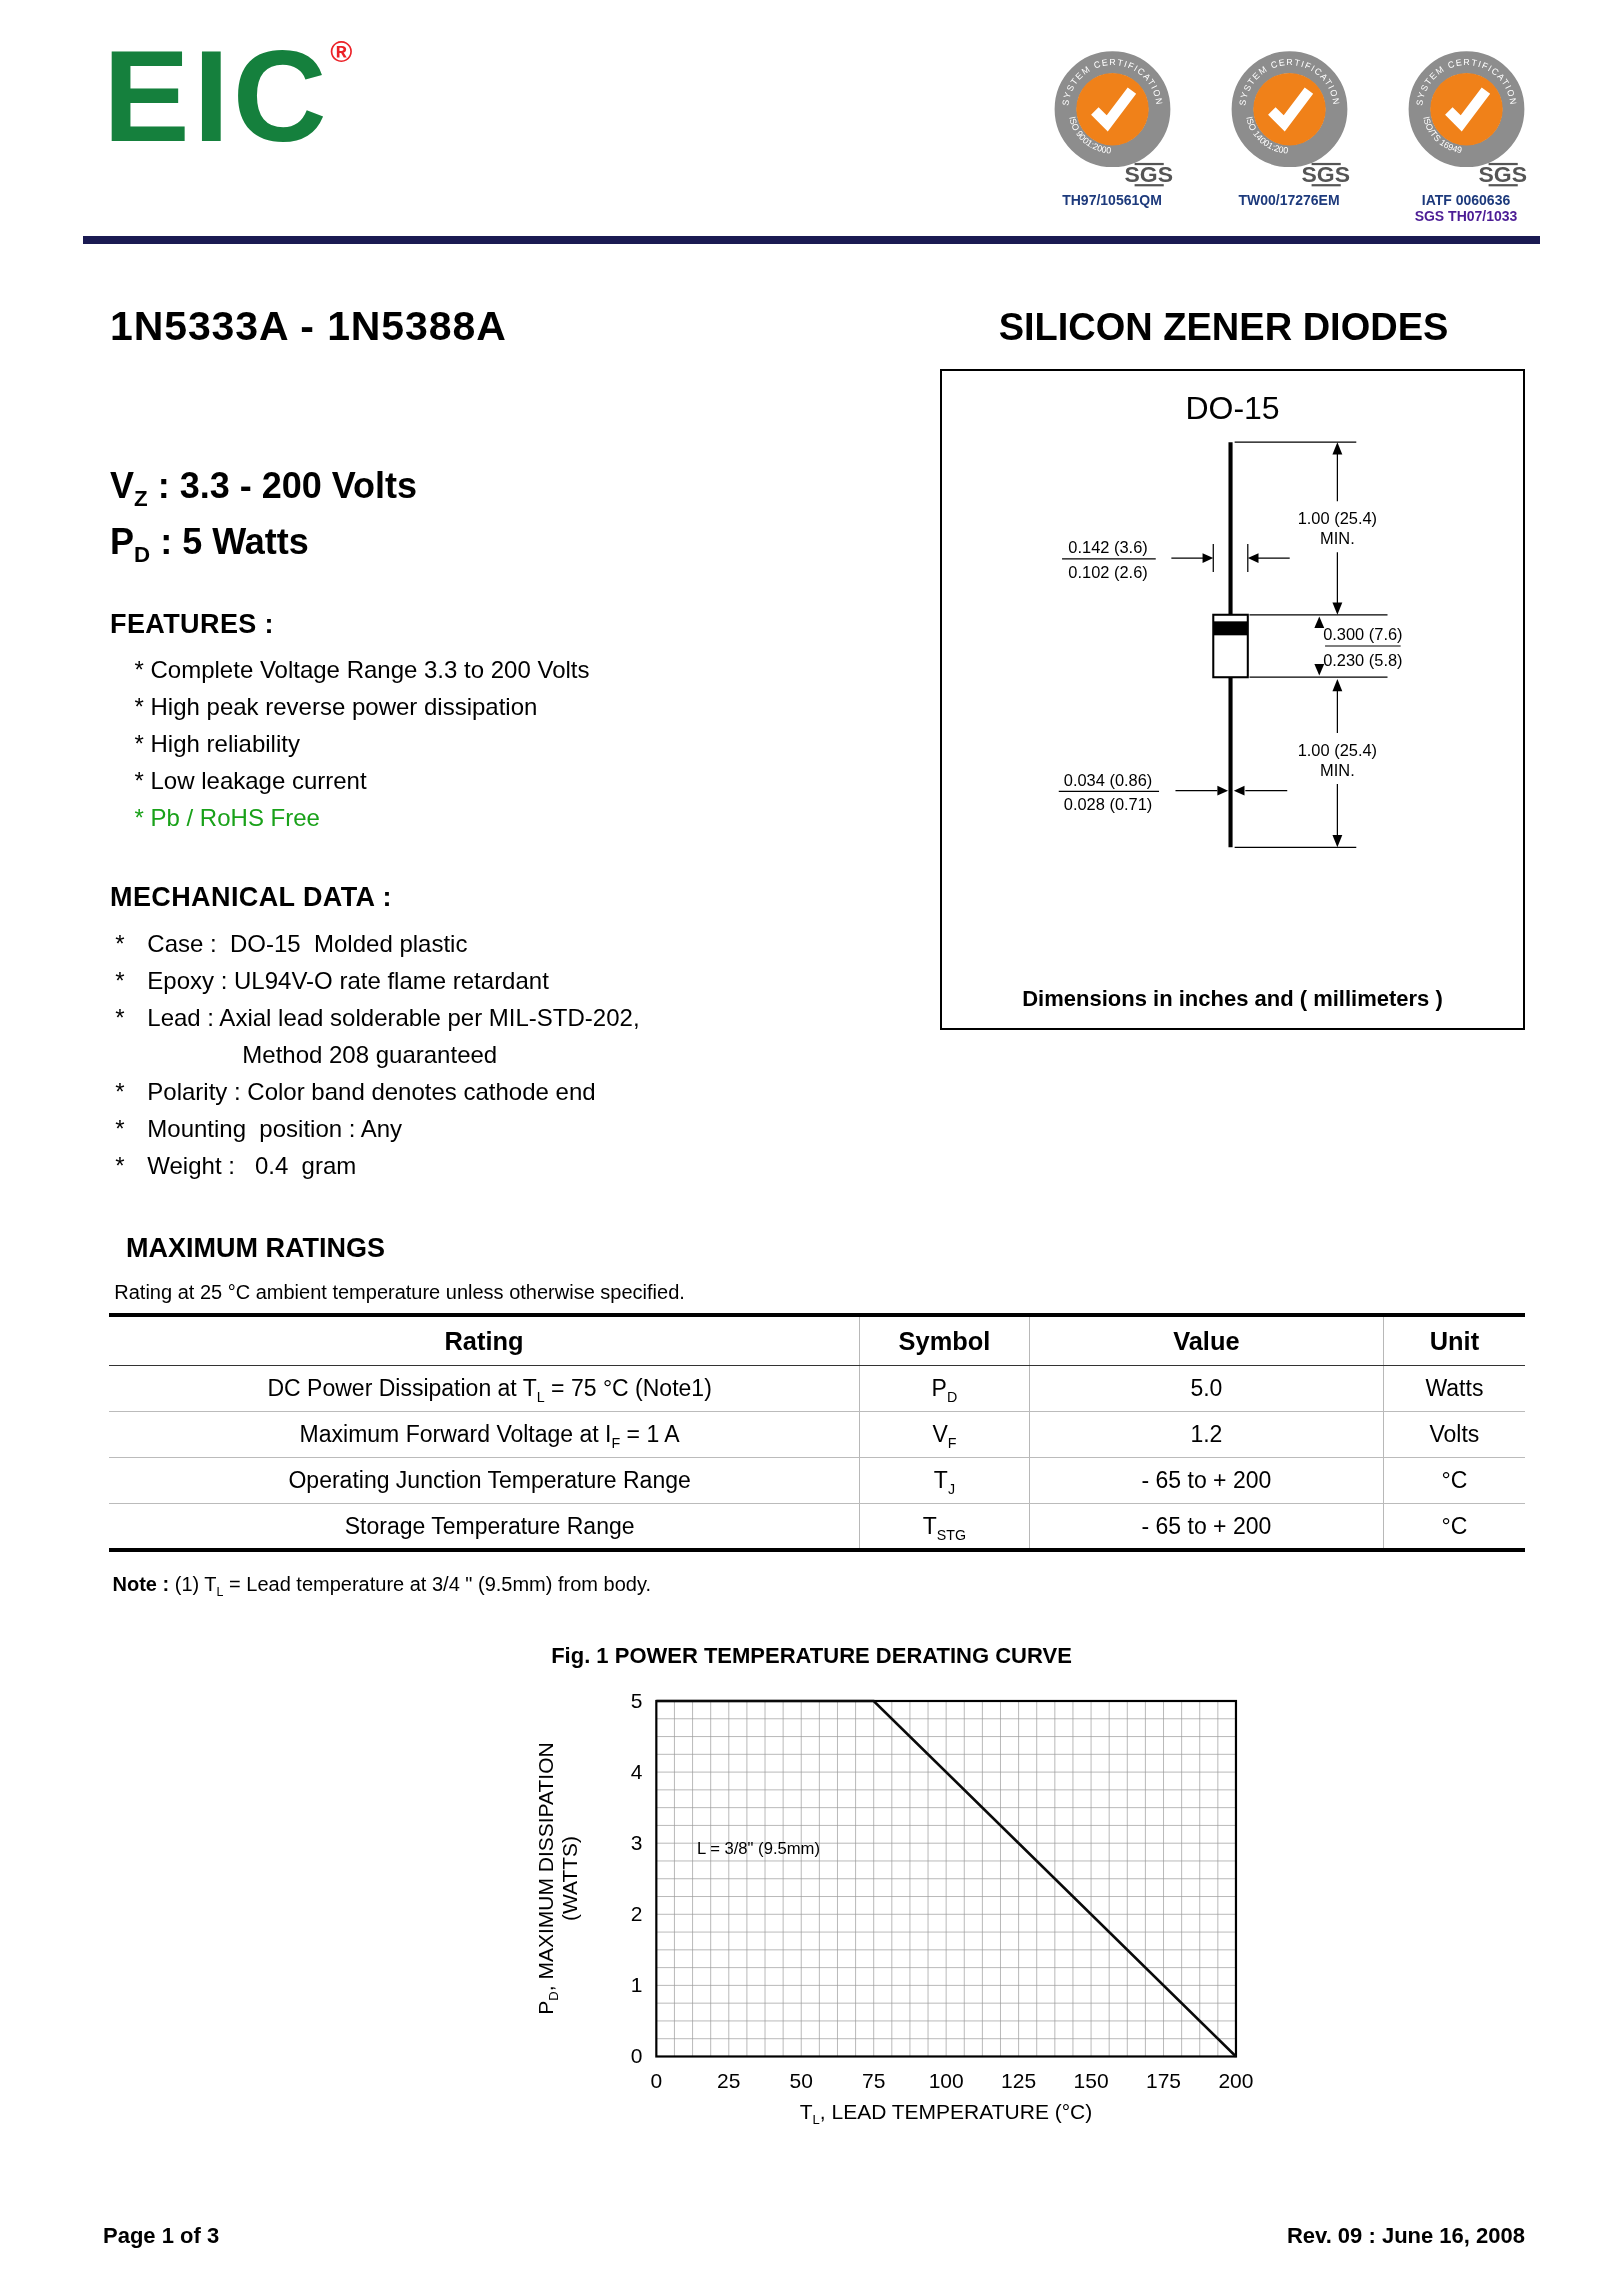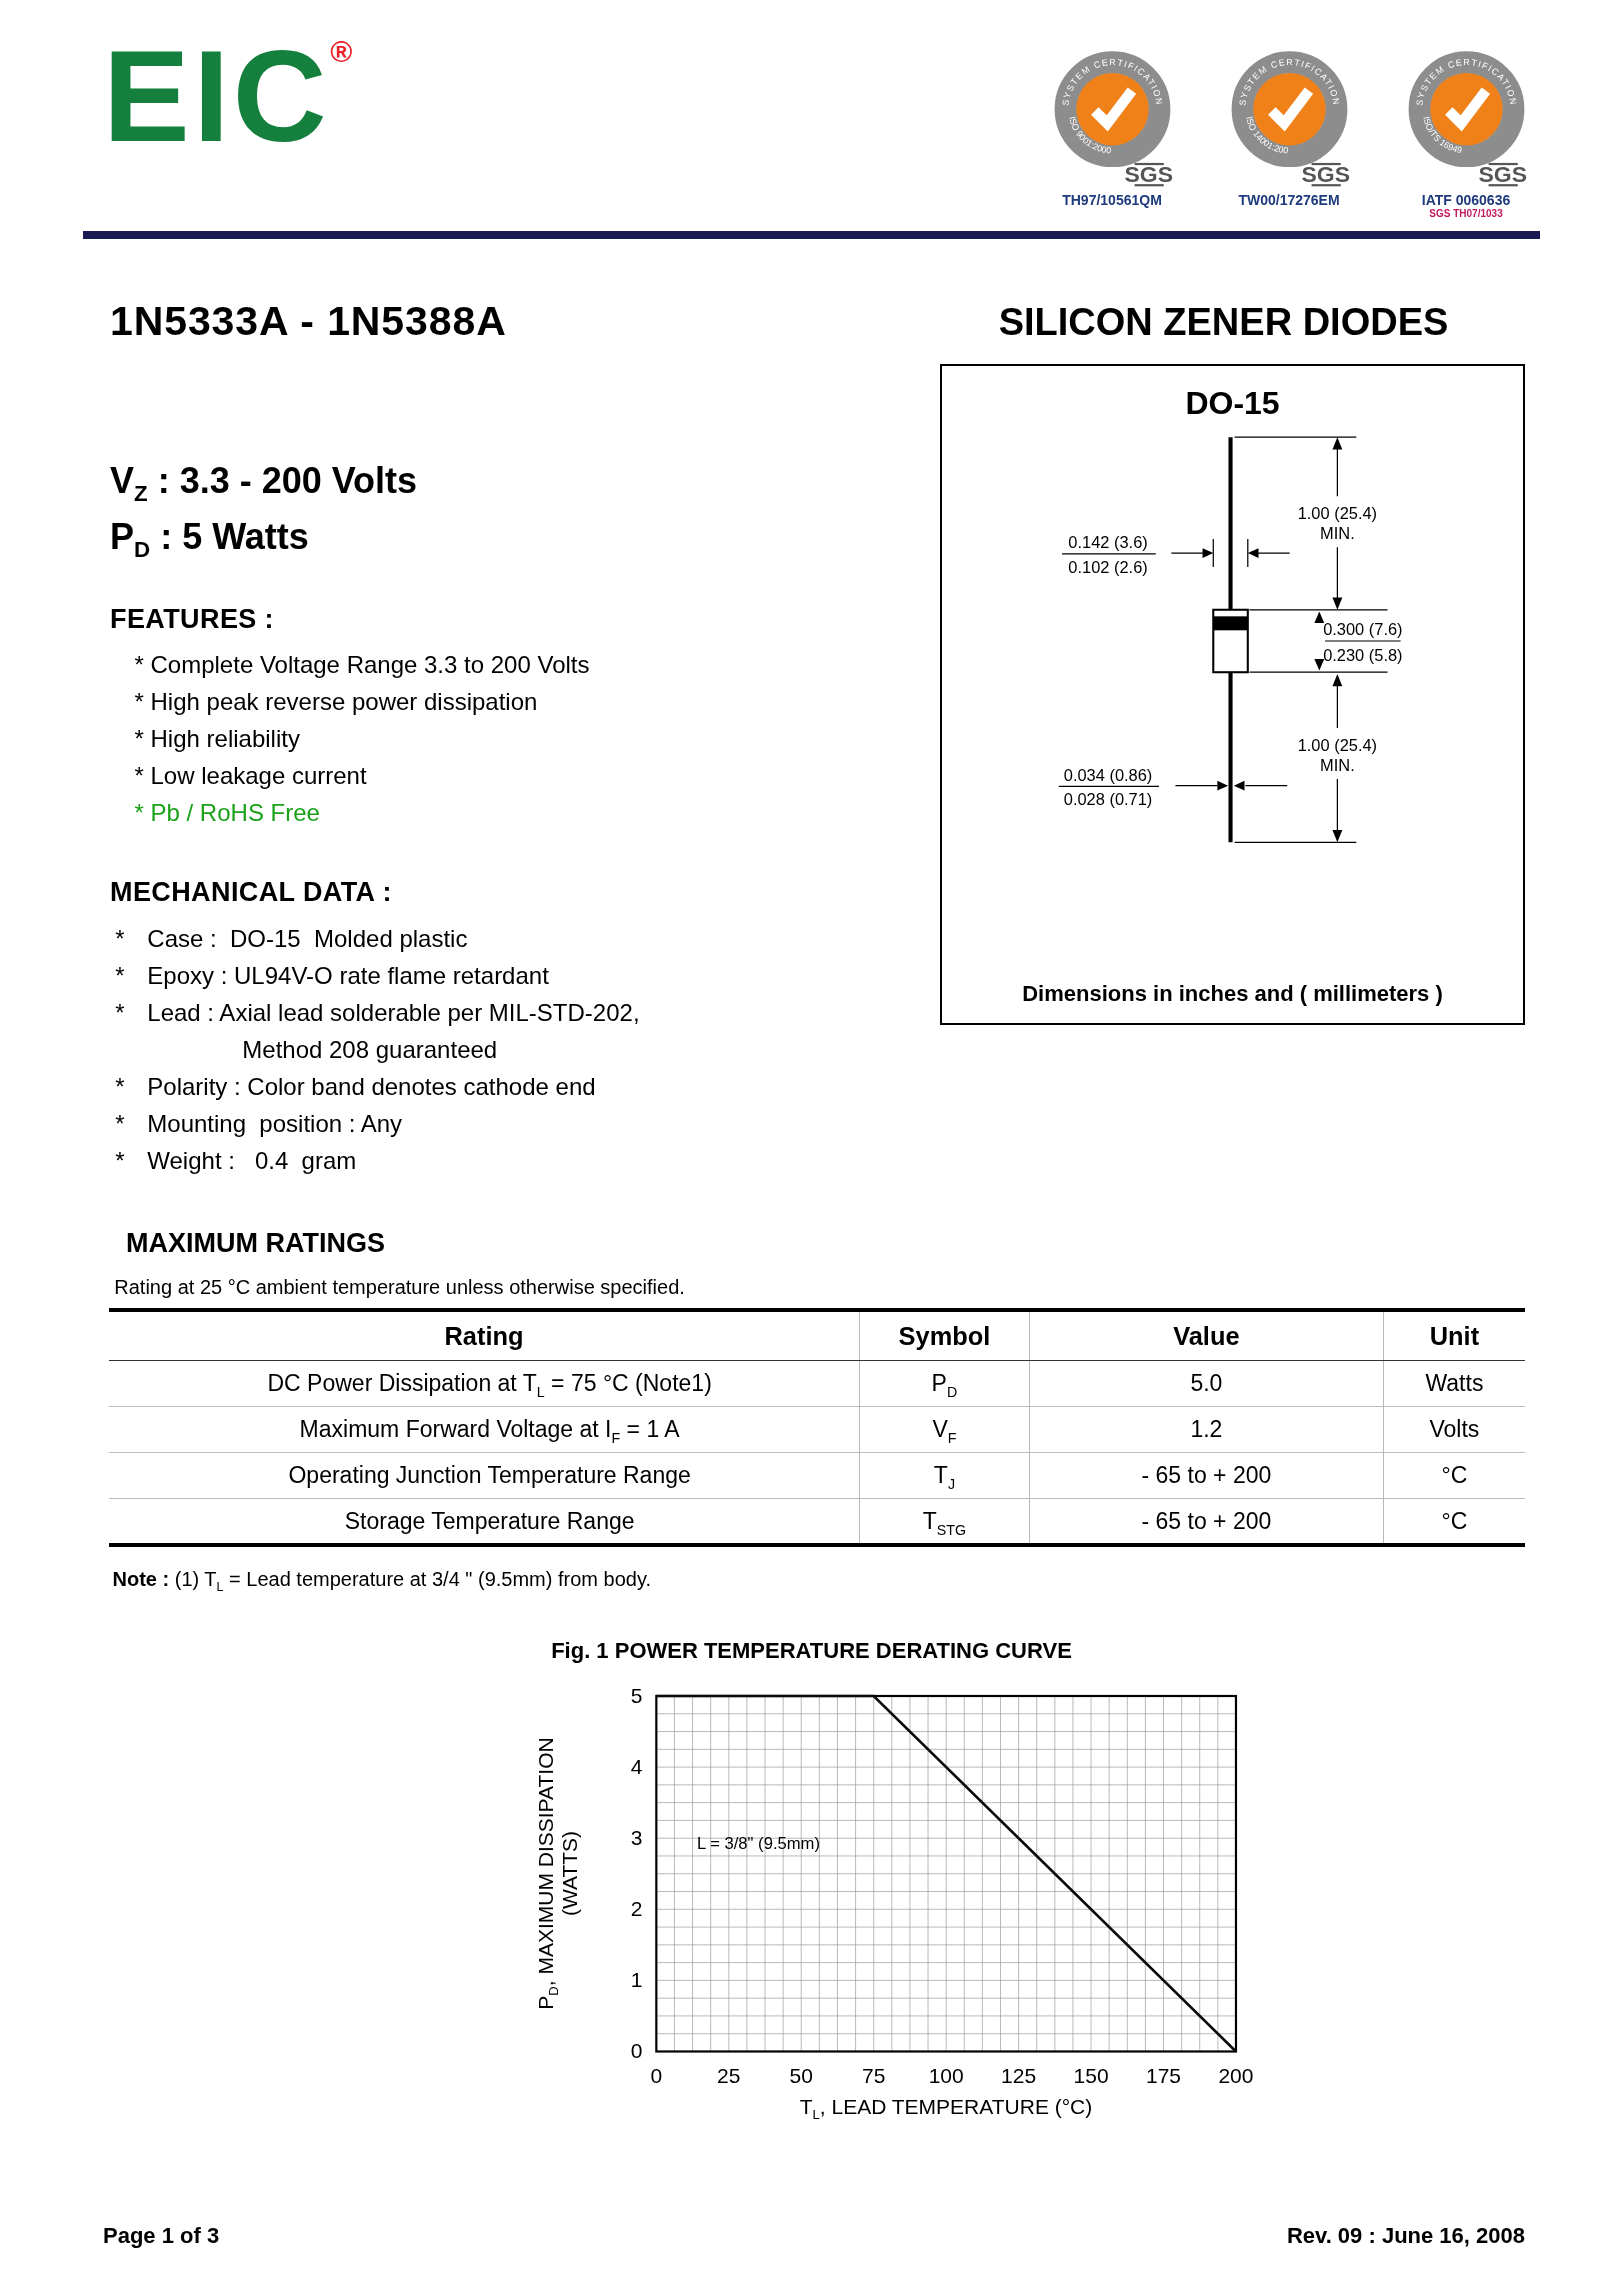--- a/index.html
+++ b/index.html
@@ -7,21 +7,21 @@
   .page { width:1623px; height:2295px; position:relative; background:#ffffff; overflow:hidden; margin:0 auto; }
 
   
   .header { display:flex; justify-content:space-between; align-items:flex-start; padding:35px 88px 0 103px; }
   .logo-block { line-height:1; }
   .logo-text { font-size:130px; font-weight:bold; color:#15803d; letter-spacing:3.5px; line-height:0.95; }
   .reg-mark { font-size:30px; font-weight:bold; color:#ec2127; vertical-align:79px; }
   .badges { display:flex; gap:39px; }
   .badge { width:138px; text-align:center; }
   .badge-caption { font-size:14px; font-weight:bold; color:#1d3a7c; margin-top:1.8px; }
-  .badge-caption2 { font-size:10px; font-weight:bold; color:#be185d; }
+  .badge-caption2 { font-size:14px; font-weight:bold; color:#4c1d95; }
 
   .rule { height:8px; background:#1a1a52; margin:12.3px 83px 0 83px; }
 
   
   .title-row { display:flex; margin:59px 98px 0 110px; align-items:baseline; }
   .part-title { font-size:41px; font-weight:bold; margin:0; flex:1; letter-spacing:0.9px; }
   .product-title { font-size:38px; font-weight:bold; margin:0; width:603px; text-align:center; }
 
   
   .columns { display:flex; margin:19px 98px 0 110px; justify-content:space-between; }
@@ -37,21 +37,21 @@
   .feature-item { font-size:24px; line-height:37px; padding-left:24.5px; white-space:pre-wrap; }
   .feature-item.green { color:#19a119; }
   .mech-list { margin-top:11.4px; }
   .mech-item { display:flex; font-size:24px; line-height:37px; padding-left:5.3px; }
   .mech-bullet { width:32px; }
   .mech-text { white-space:pre-wrap; }
   .mech-item.cont .mech-text { padding-left:95px; }
 
   
   .package-box { border:2.6px solid #000; height:661px; display:flex; flex-direction:column; align-items:center; }
-  .package-name { font-size:32px; font-weight:bold; margin-top:19px; }
+  .package-name { font-size:32px; font-weight:normal; margin-top:19px; }
   .package-svg { margin-top:5.3px; }
   .package-svg text { font-size:20px; text-anchor:middle; fill:#000; }
   .package-caption { font-size:22px; font-weight:bold; margin-top:auto; margin-bottom:16px; }
 
   
   .ratings { margin:49px 98px 0 109px; }
   .ratings h2 { font-size:27px; font-weight:bold; margin:17px; }
   .ratings .subhead { font-size:20px; margin-top:7px; padding-left:5.3px; }
   table.max-ratings { width:100%; border-collapse:collapse; margin-top:9px; border-top:4.4px solid #000; border-bottom:4.4px solid #000; }
   table.max-ratings th { font-size:25.4px; font-weight:bold; height:51px; border-bottom:1.8px solid #333; text-align:center; }

